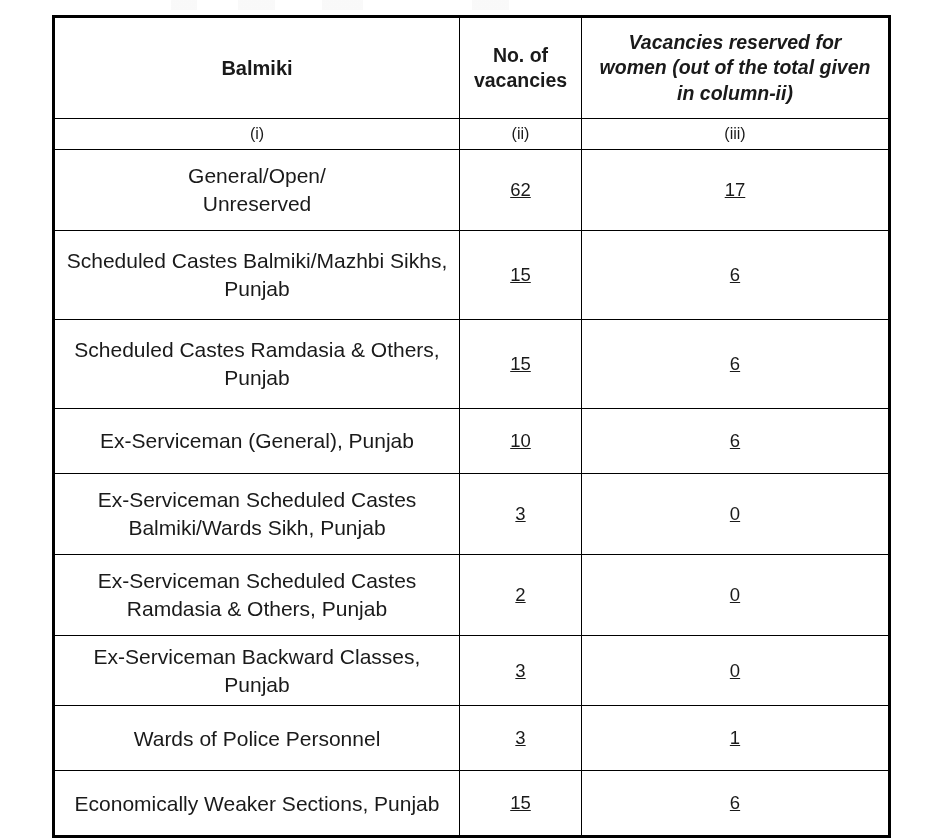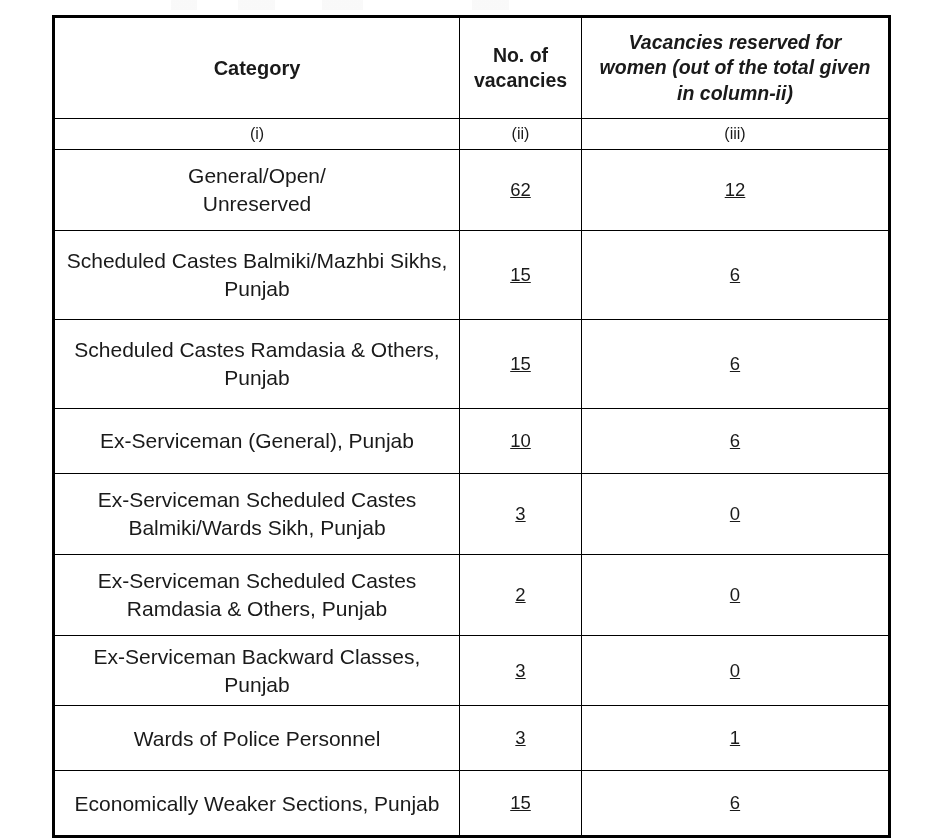--- a/index.html
+++ b/index.html
@@ -108,21 +108,21 @@
 
   <div class="table-wrap">
     <table class="vac">
       <colgroup>
         <col class="c1">
         <col class="c2">
         <col class="c3">
       </colgroup>
       <thead>
         <tr class="head-main">
-          <th class="cat">Category</th>
+          <th class="cat">Balmiki</th>
           <th class="novac">
             <span>No. of</span><br>
             <span>vacancies</span>
           </th>
           <th class="women">
             <span>Vacancies reserved for</span><br>
             <span>women (out of the total given</span><br>
             <span>in column-ii)</span>
           </th>
         </tr>
@@ -133,21 +133,21 @@
         </tr>
       </thead>
       <tbody>
 
         <tr class="data h-tall">
           <td class="label">
             <span>General/Open/</span><br>
             <span>Unreserved</span>
           </td>
           <td class="num">62</td>
-          <td class="num">12</td>
+          <td class="num">17</td>
         </tr>
 
         <tr class="data h-tall2">
           <td class="label">
             <span>Scheduled Castes Balmiki/Mazhbi Sikhs,</span><br>
             <span>Punjab</span>
           </td>
           <td class="num">15</td>
           <td class="num">6</td>
         </tr>

